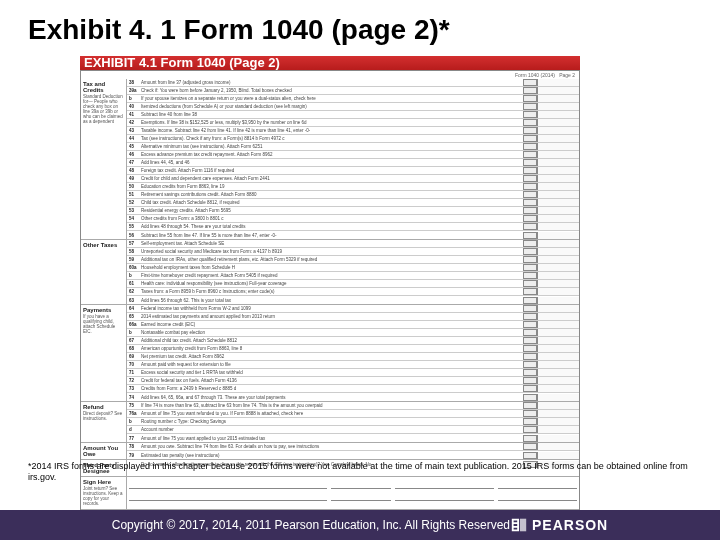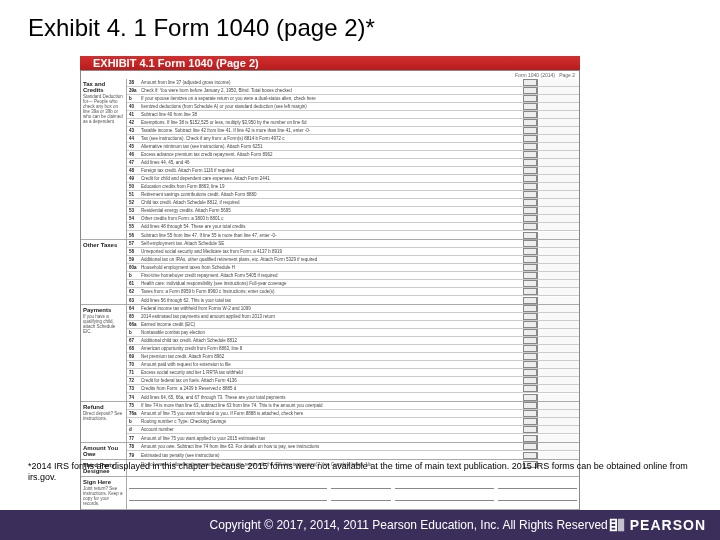--- a/index.html
+++ b/index.html
@@ -1,36 +1,36 @@
 <!DOCTYPE html>
 <html><head>
 <meta charset="utf-8">
 <style>
   * { margin:0; padding:0; box-sizing:border-box; }
   body { width:720px; height:540px; background:#fff; font-family:Arial,Helvetica,sans-serif; position:relative; overflow:hidden; }
-  .slide-title { font-size:24px; font-weight:400; color:#000; padding:14px 0 0 28px; letter-spacing:0; }
+  .slide-title { font-size:28px; font-weight:700; color:#000; padding:14px 0 0 28px; letter-spacing:0; }
   .form-area { position:absolute; left:80px; top:56px; width:500px; height:400px; }
-  .red-bar { background:linear-gradient(to bottom,#d32f2f,#b71c1c); color:#fff; font-size:11px; font-weight:bold; padding:2px 13px; height:14px; line-height:10px; }
+  .red-bar { background:linear-gradient(to bottom,#d32f2f,#b71c1c); color:#fff; font-size:13px; font-weight:bold; padding:2px 4px; height:14px; line-height:10px; }
   .form-body { border:1px solid #888; background:#fff; }
   .sect { display:flex; border-bottom:1px solid #aaa; }
   .sect-label { width:46px; font-size:6px; font-weight:bold; padding:2px 2px; color:#222; border-right:1px solid #aaa; }
   .sect-label .sub { font-size:4.5px; font-weight:normal; color:#555; display:block; margin-top:2px; line-height:1.1; }
   .lines { flex:1; }
   .ln { display:flex; align-items:center; height:8px; border-bottom:0.5px solid #ccc; font-size:4.5px; color:#444; padding-left:2px; }
   .ln:last-child { border-bottom:none; }
   .ln .num { width:12px; font-weight:bold; color:#222; }
   .ln .desc { flex:1; overflow:hidden; white-space:nowrap; }
   .ln .box { width:14px; height:7px; border:0.5px solid #888; margin-left:1px; background:#eee; }
   .ln .amt { width:42px; height:7px; border-left:0.5px solid #888; background:#f9f9f9; }
   .page2 { font-size:5px; color:#666; text-align:right; padding:1px 4px; }
   .sign-area { padding:2px; font-size:4.5px; color:#444; }
   .sign-row { display:flex; gap:4px; margin-bottom:2px; }
   .sign-field { flex:1; border-bottom:0.5px solid #888; height:10px; }
   .footer-note { position:absolute; left:28px; top:461px; width:664px; font-size:9px; color:#000; line-height:1.2; }
-  .copyright-bar { position:absolute; left:0; bottom:0; width:720px; height:30px; background:#3b2e5a; display:flex; align-items:center; justify-content:flex-end; padding:0 14px; }
+  .copyright-bar { position:absolute; left:0; bottom:0; width:720px; height:30px; background:#3b2e5a; display:flex; align-items:center; justify-content:center; padding:0 14px; }
   .copyright-text { color:#fff; font-size:12px; }
   .pearson-logo { display:flex; align-items:center; gap:4px; }
   .pearson-icon { width:18px; height:18px; }
   .pearson-text { color:#fff; font-size:14px; font-weight:bold; letter-spacing:1px; }
 </style>
 </head>
 <body>
 
 <div class="slide-title">Exhibit 4. 1 Form 1040 (page 2)*</div>
 

